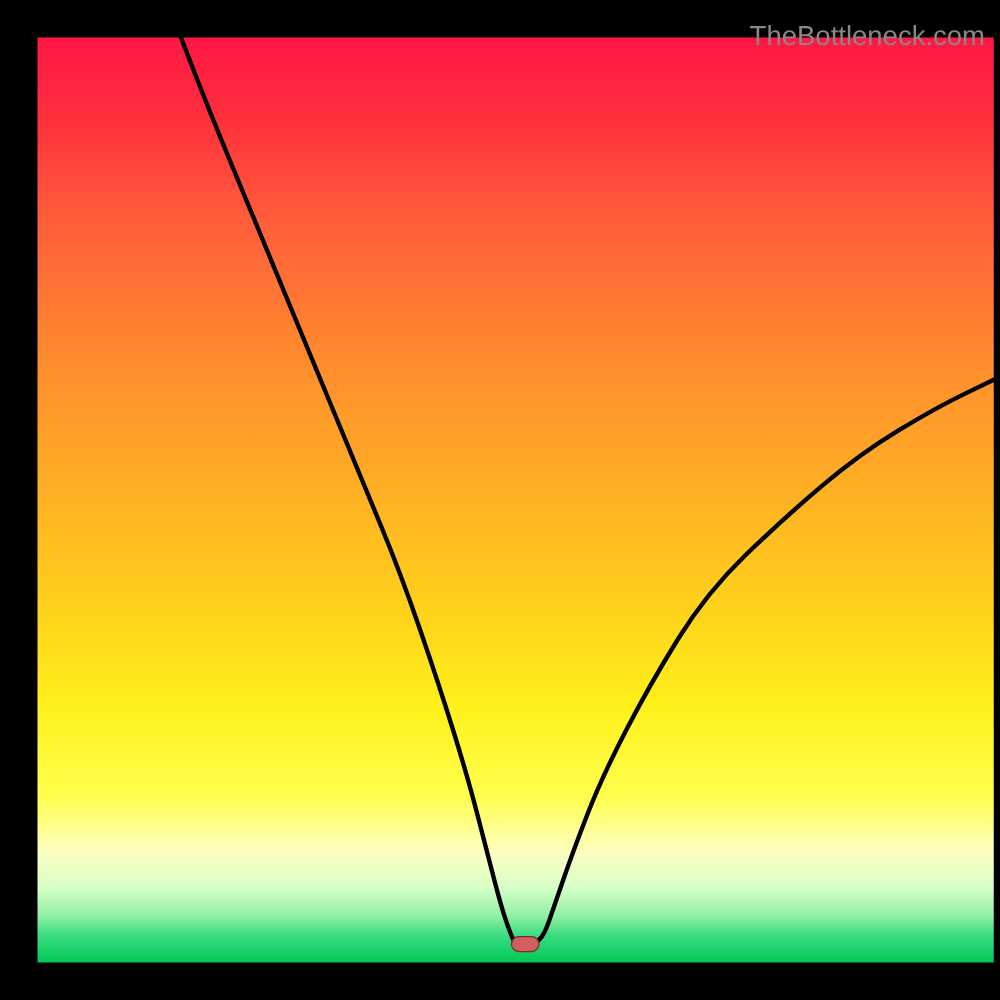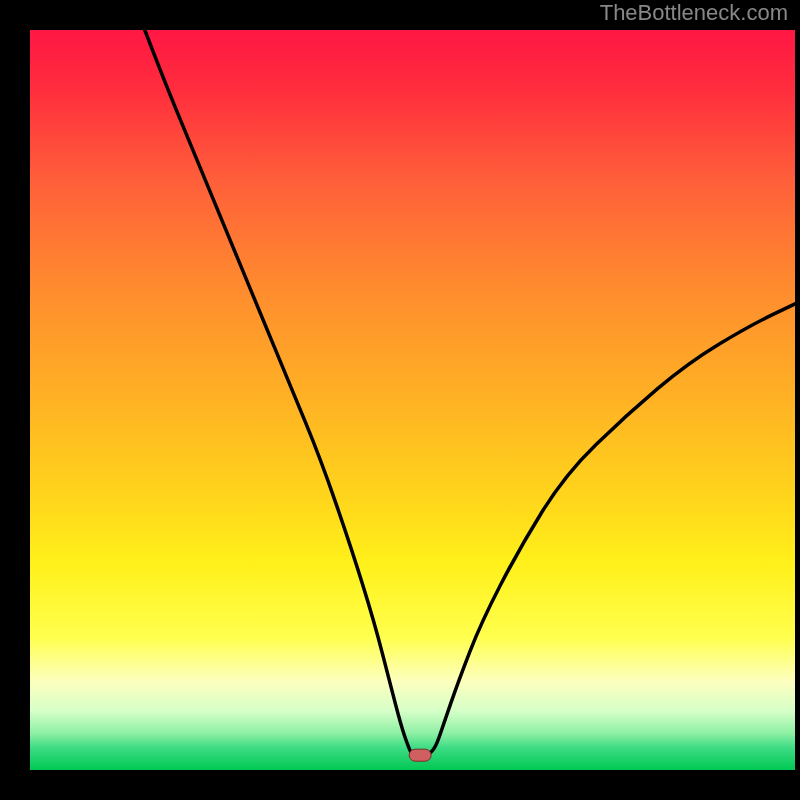--- a/index.html
+++ b/index.html
@@ -13,21 +13,21 @@
   }
   .chart-container {
     position: absolute;
     top: 0;
     left: 0;
     width: 800px;
     height: 800px;
   }
   .watermark {
     position: absolute;
-    top: 0;
+    top: 16px;
     right: 12px;
     color: #888;
     font-size: 22px;
     font-weight: 500;
     z-index: 10;
   }
 </style>
 </head>
 <body>
 

